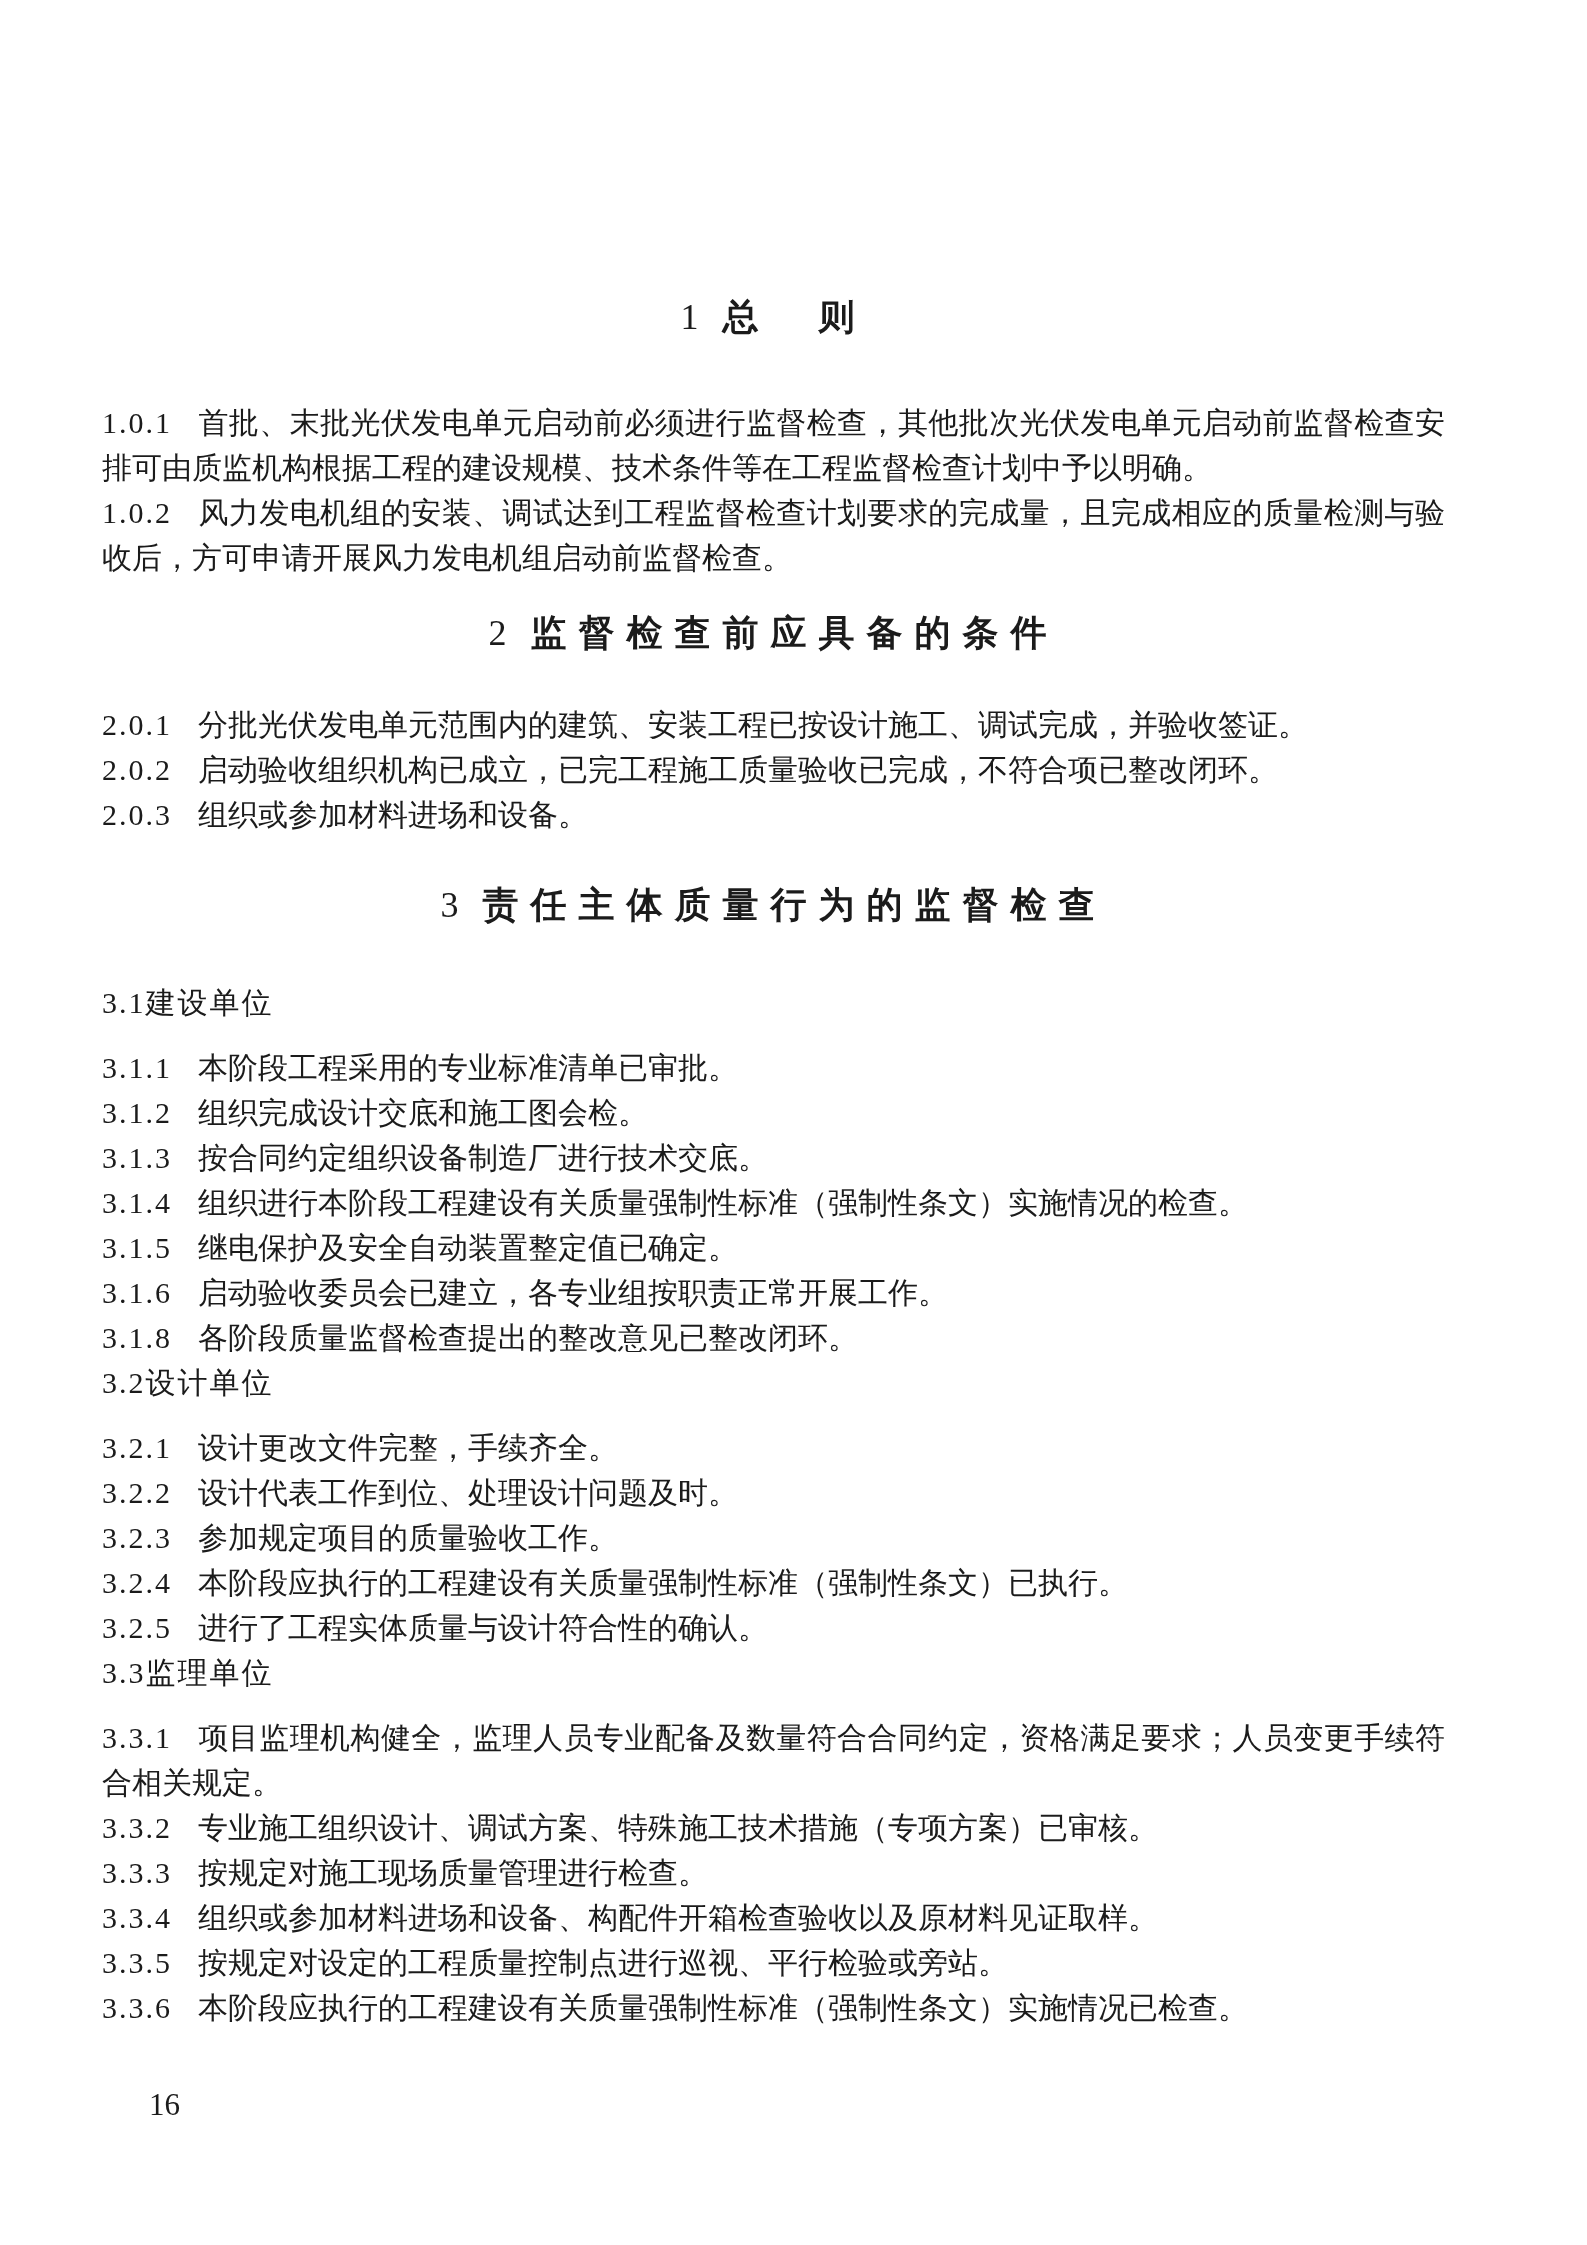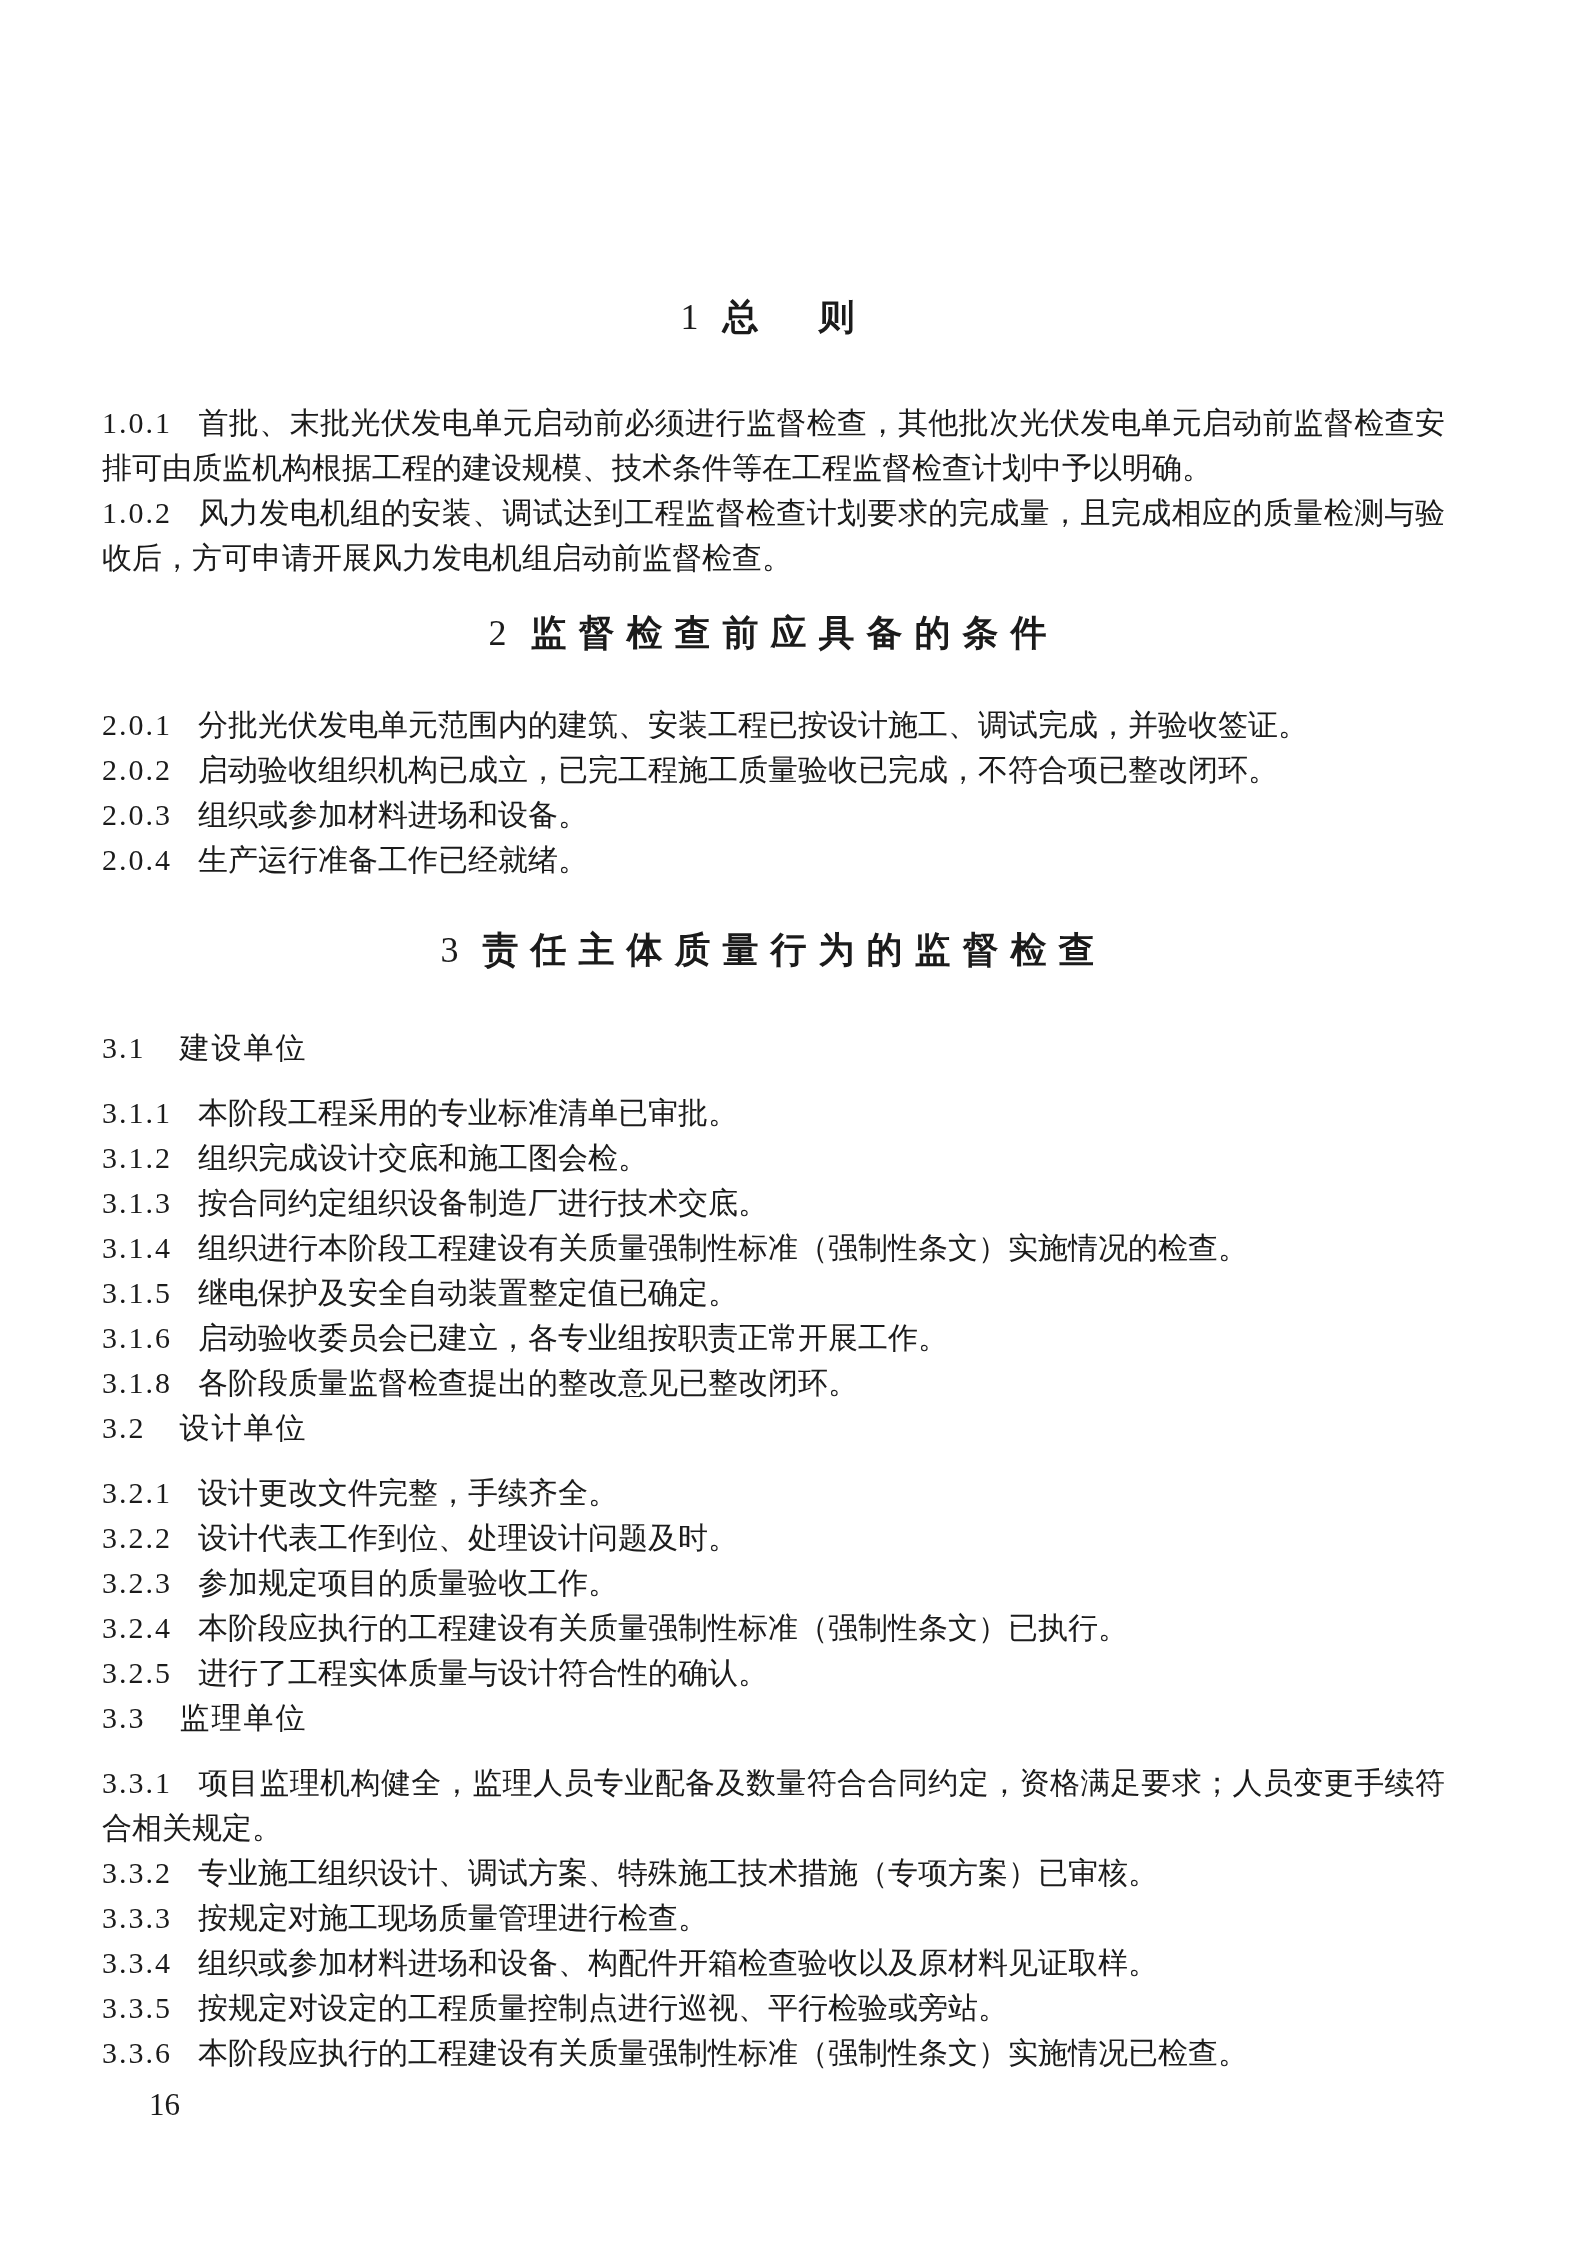--- a/index.html
+++ b/index.html
@@ -36,21 +36,21 @@
   }
   .chapter-1 { margin-bottom: 58px; }
   .chapter-2 { margin-top: 28px; margin-bottom: 44px; }
   .chapter-3 { margin-top: 43px; margin-bottom: 50px; }
   
   .subhead {
     margin: 0 0 20px 0;
     font-size: 30px;
     line-height: 45px;
   }
-  .subhead .sub-num { margin-right: 34px; letter-spacing: 2px; }
+  .subhead .sub-num { letter-spacing: 2px; }
   .subhead .sub-title {
     font-family: "Liberation Sans", "DejaVu Sans", sans-serif;
     font-weight: normal;
     letter-spacing: 2px;
   }
   
   .item {
     margin: 0;
     font-size: 30px;
     line-height: 45px;
@@ -74,21 +74,20 @@
   <h1 class="chapter chapter-1"><span class="ch-num">1</span><span class="ch-title">总　则</span></h1>
 
   <p class="item"><span class="num">1.0.1</span><span class="txt">首批、末批光伏发电单元启动前必须进行监督检查，其他批次光伏发电单元启动前监督检查安排可由质监机构根据工程的建设规模、技术条件等在工程监督检查计划中予以明确。</span></p>
   <p class="item"><span class="num">1.0.2</span><span class="txt">风力发电机组的安装、调试达到工程监督检查计划要求的完成量，且完成相应的质量检测与验收后，方可申请开展风力发电机组启动前监督检查。</span></p>
 
   <h1 class="chapter chapter-2"><span class="ch-num">2</span><span class="ch-title">监督检查前应具备的条件</span></h1>
 
   <p class="item"><span class="num">2.0.1</span><span class="txt">分批光伏发电单元范围内的建筑、安装工程已按设计施工、调试完成，并验收签证。</span></p>
   <p class="item"><span class="num">2.0.2</span><span class="txt">启动验收组织机构已成立，已完工程施工质量验收已完成，不符合项已整改闭环。</span></p>
   <p class="item"><span class="num">2.0.3</span><span class="txt">组织或参加材料进场和设备。</span></p>
-  <p class="item"><span class="num">2.0.4</span><span class="txt">生产运行准备工作已经就绪。</span></p>
 
   <h1 class="chapter chapter-3"><span class="ch-num">3</span><span class="ch-title">责任主体质量行为的监督检查</span></h1>
 
   <p class="subhead"><span class="sub-num">3.1</span><span class="sub-title">建设单位</span></p>
 
   <p class="item"><span class="num">3.1.1</span><span class="txt">本阶段工程采用的专业标准清单已审批。</span></p>
   <p class="item"><span class="num">3.1.2</span><span class="txt">组织完成设计交底和施工图会检。</span></p>
   <p class="item"><span class="num">3.1.3</span><span class="txt">按合同约定组织设备制造厂进行技术交底。</span></p>
   <p class="item"><span class="num">3.1.4</span><span class="txt">组织进行本阶段工程建设有关质量强制性标准（强制性条文）实施情况的检查。</span></p>
   <p class="item"><span class="num">3.1.5</span><span class="txt">继电保护及安全自动装置整定值已确定。</span></p>

